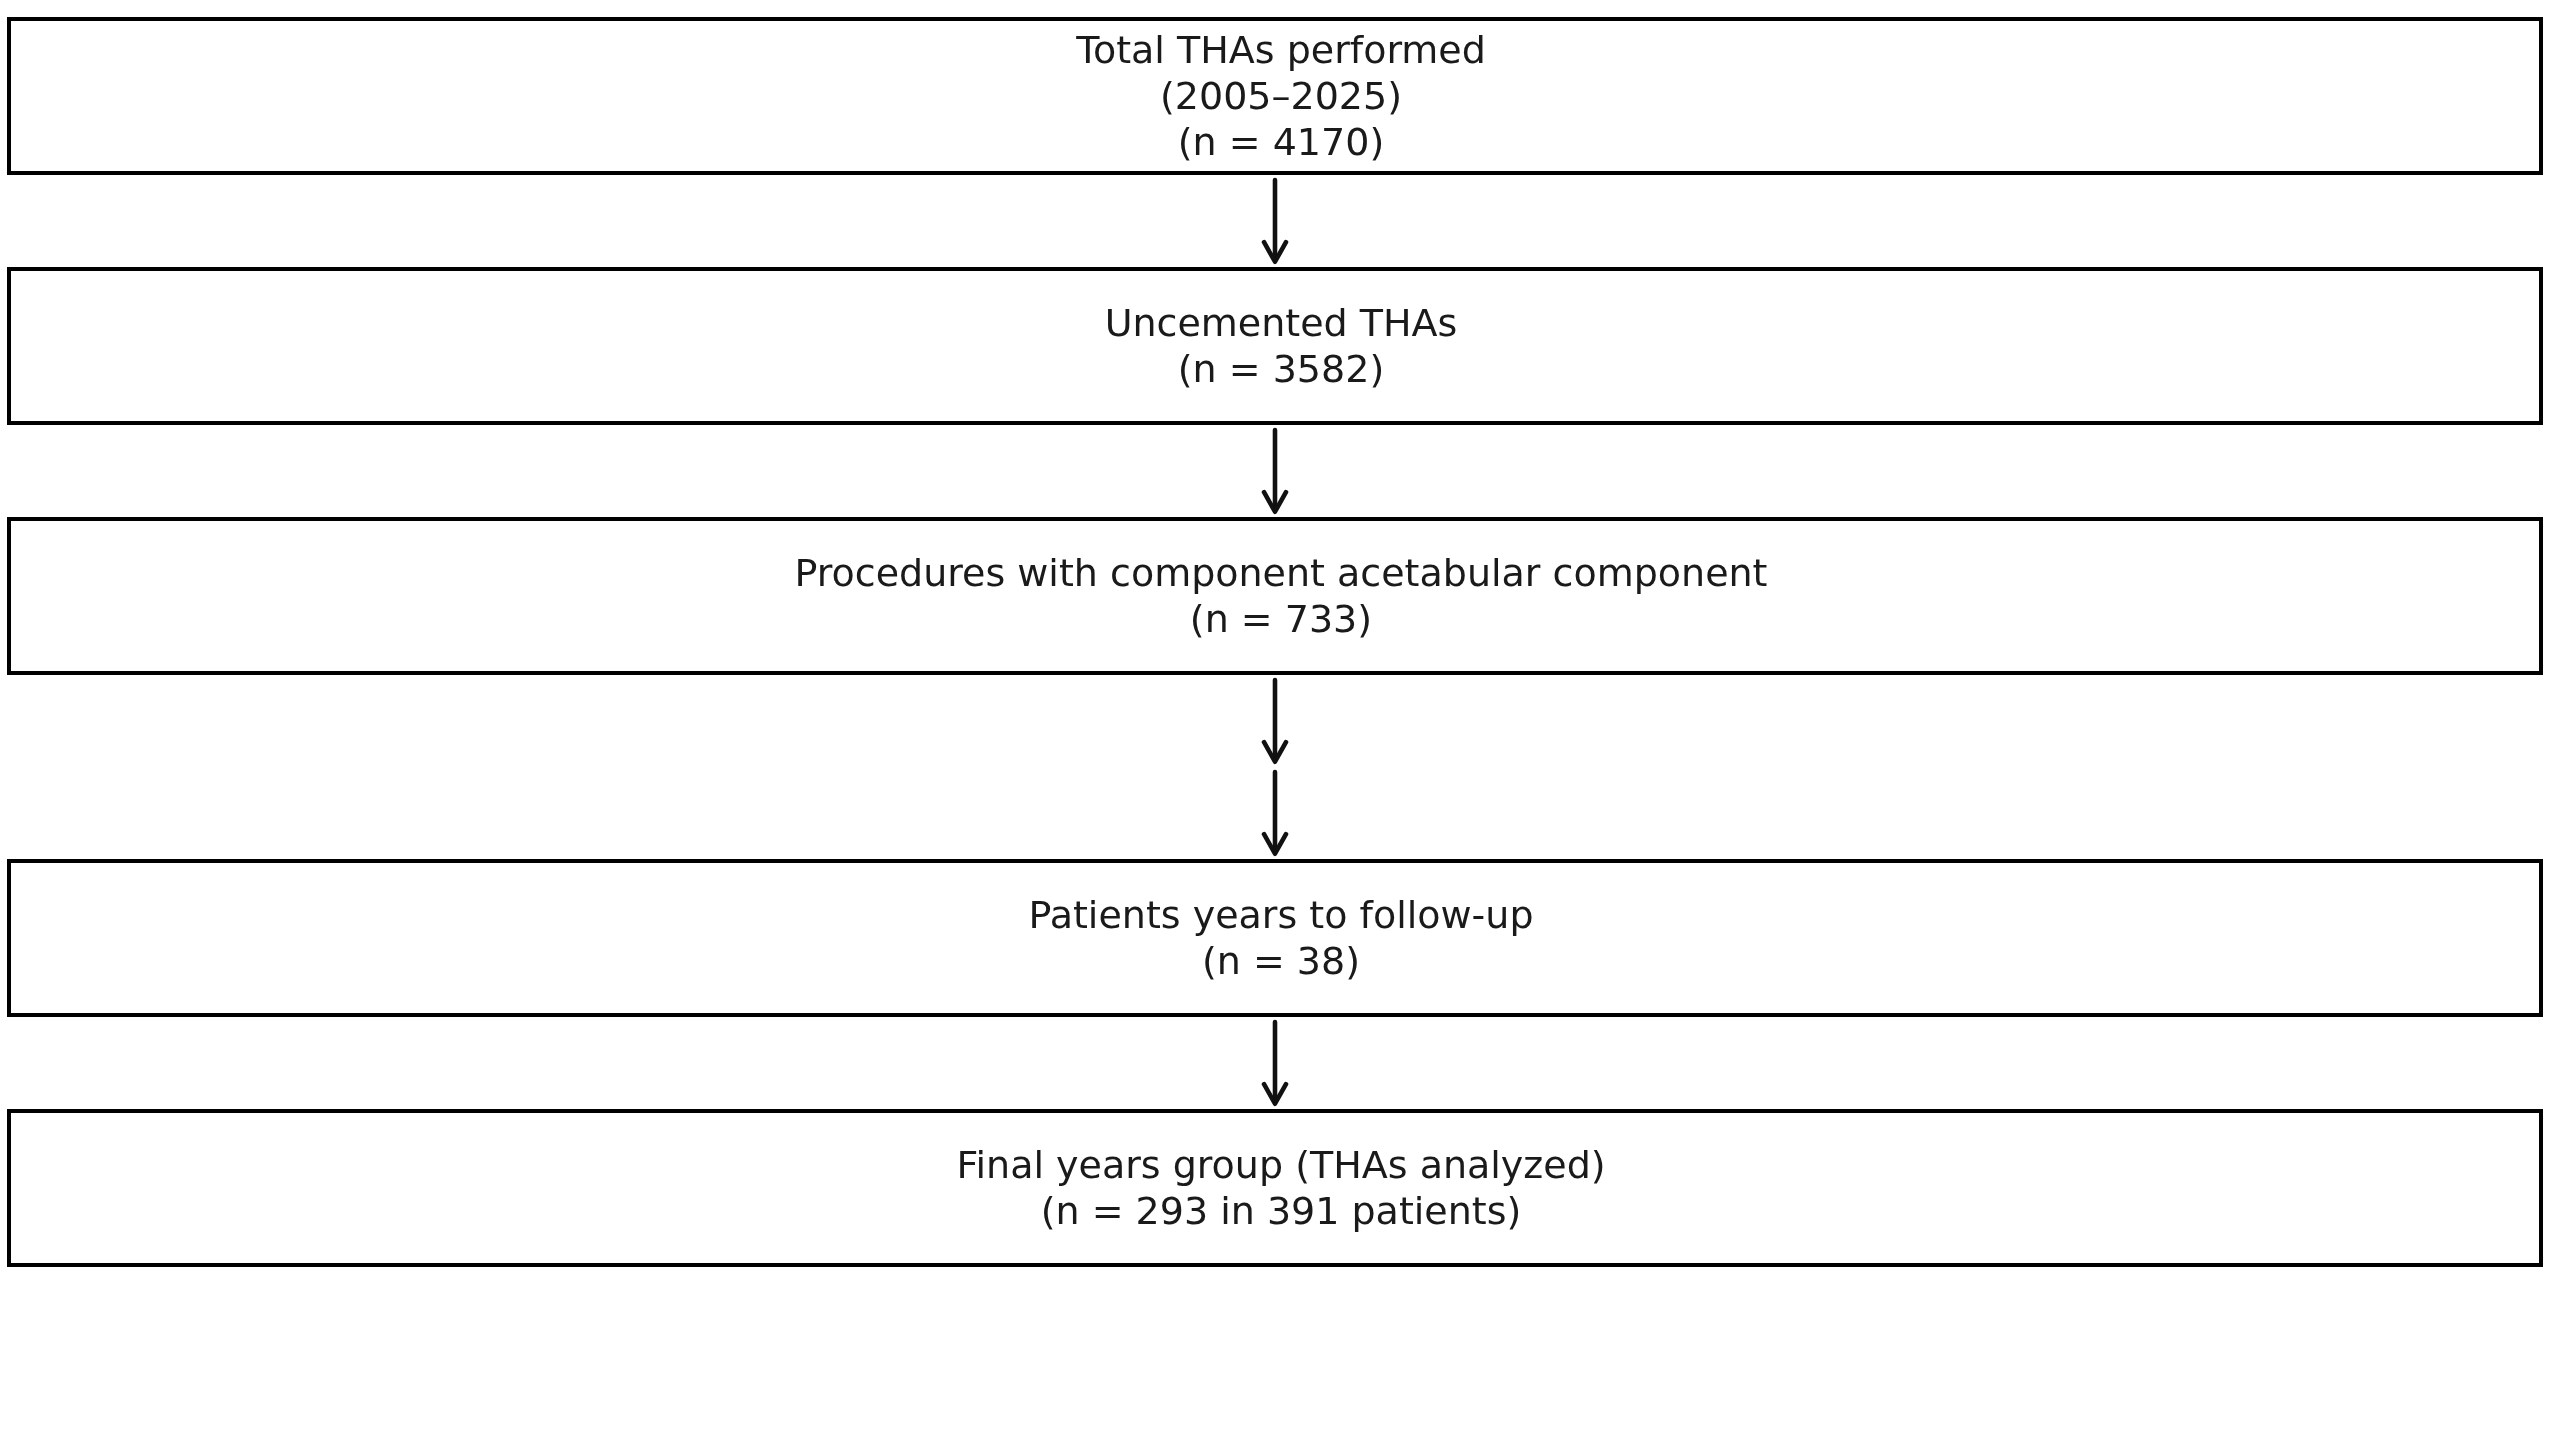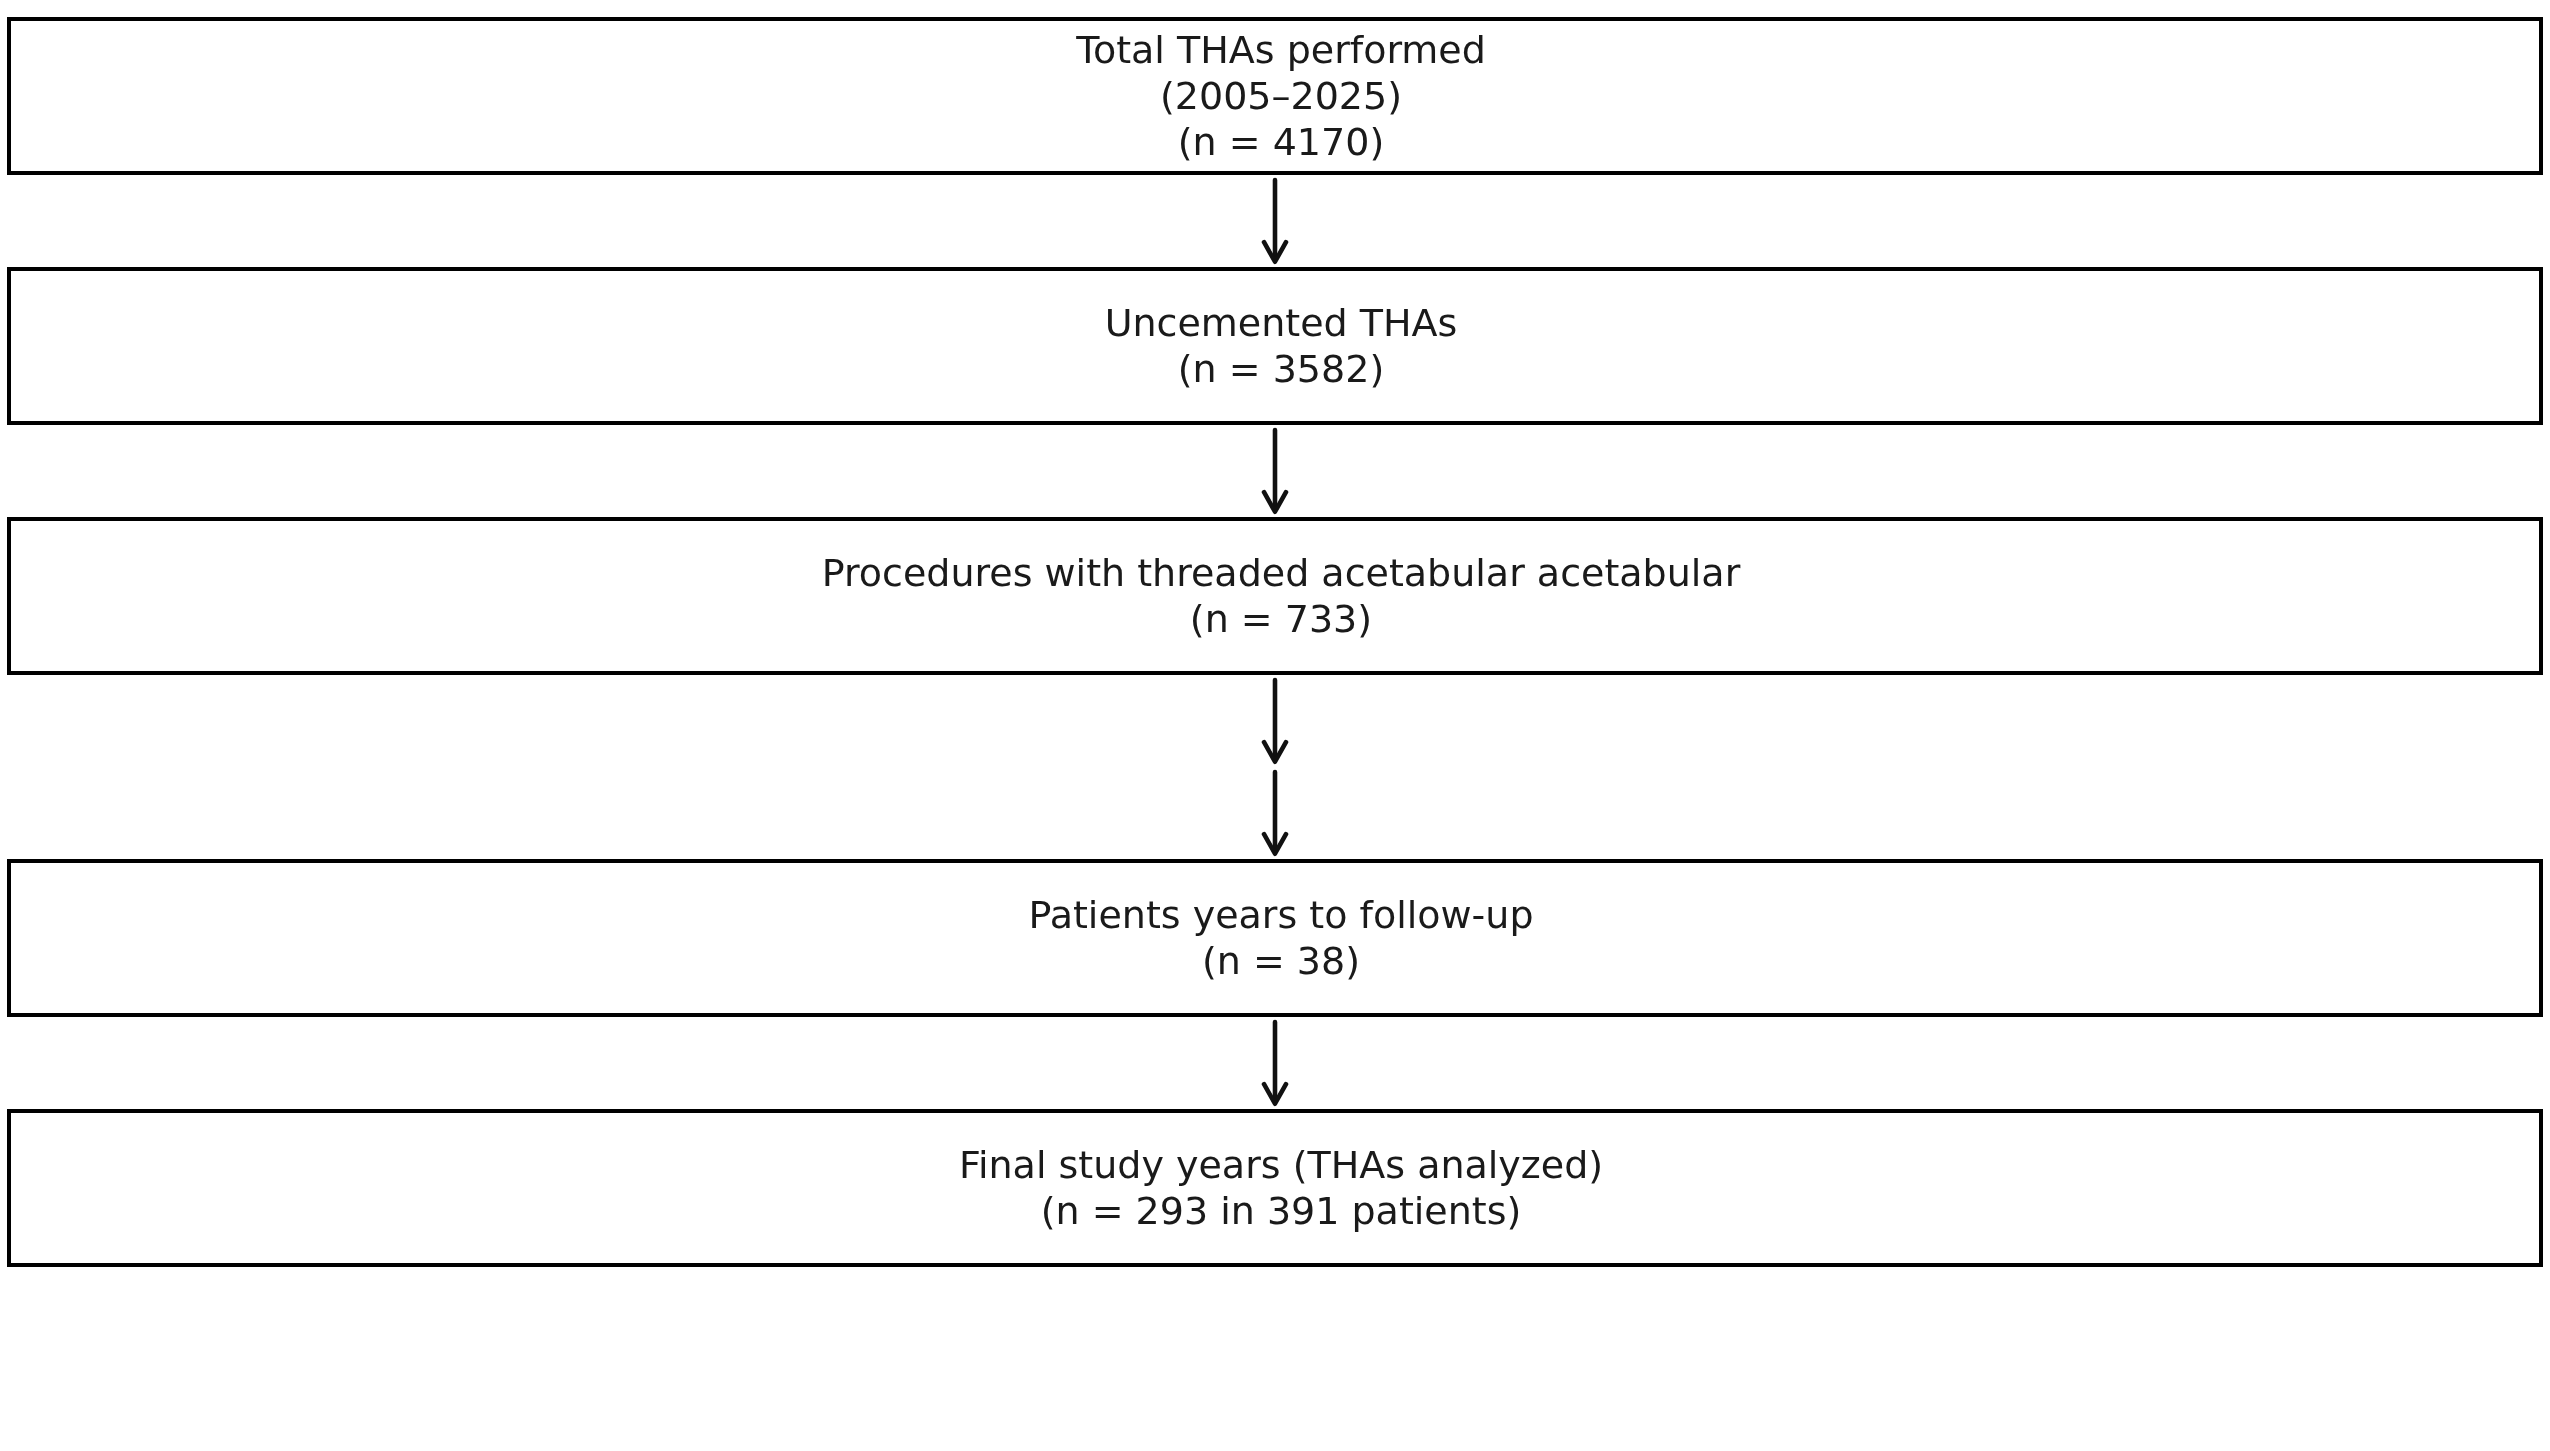--- a/index.html
+++ b/index.html
@@ -88,21 +88,21 @@
 
   <div class="arrow-wrap">
     <svg class="arrow-svg" viewBox="0 0 68 146" aria-hidden="true">
       <line x1="34" y1="5" x2="34" y2="134"></line>
       <polyline points="16,107 34,139 52,107"></polyline>
     </svg>
   </div>
 
   <div class="flow-box">
     <div class="box-text">
-      <span>Procedures with threaded acetabular acetabular</span>
+      <span>Procedures with component acetabular component</span>
       <span>(n = 733)</span>
     </div>
   </div>
 
   <div class="arrow-wrap">
     <svg class="arrow-svg" viewBox="0 0 68 146" aria-hidden="true">
       <line x1="34" y1="5" x2="34" y2="134"></line>
       <polyline points="16,107 34,139 52,107"></polyline>
     </svg>
   </div>
@@ -124,19 +124,19 @@
 
   <div class="arrow-wrap">
     <svg class="arrow-svg" viewBox="0 0 68 146" aria-hidden="true">
       <line x1="34" y1="5" x2="34" y2="134"></line>
       <polyline points="16,107 34,139 52,107"></polyline>
     </svg>
   </div>
 
   <div class="flow-box">
     <div class="box-text">
-      <span>Final study years (THAs analyzed)</span>
+      <span>Final years group (THAs analyzed)</span>
       <span>(n = 293 in 391 patients)</span>
     </div>
   </div>
 
 </div>
 
 
 </body></html>

